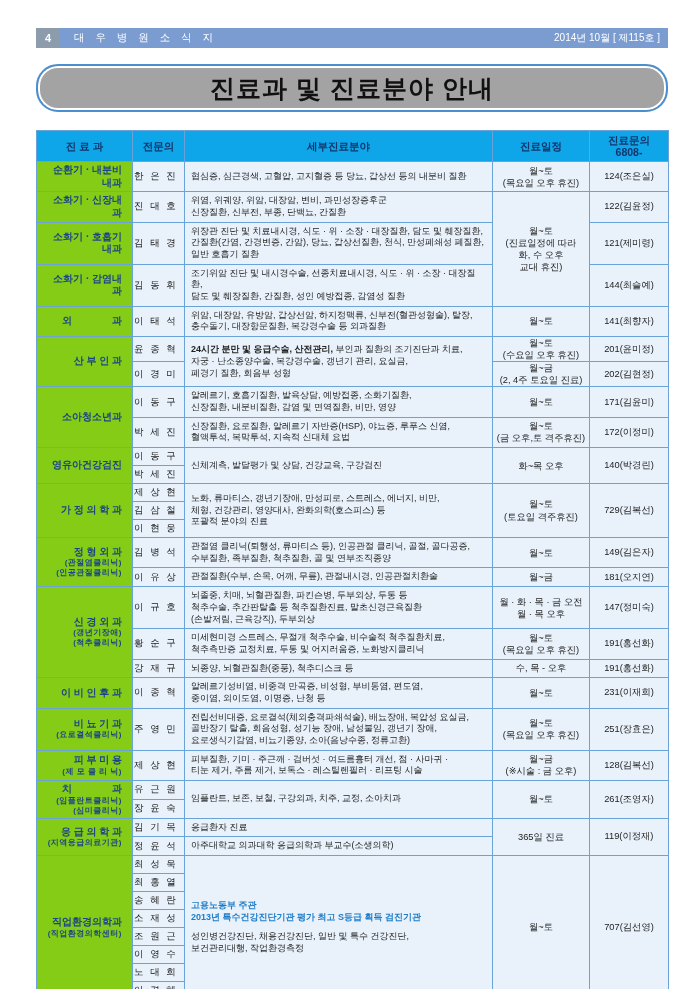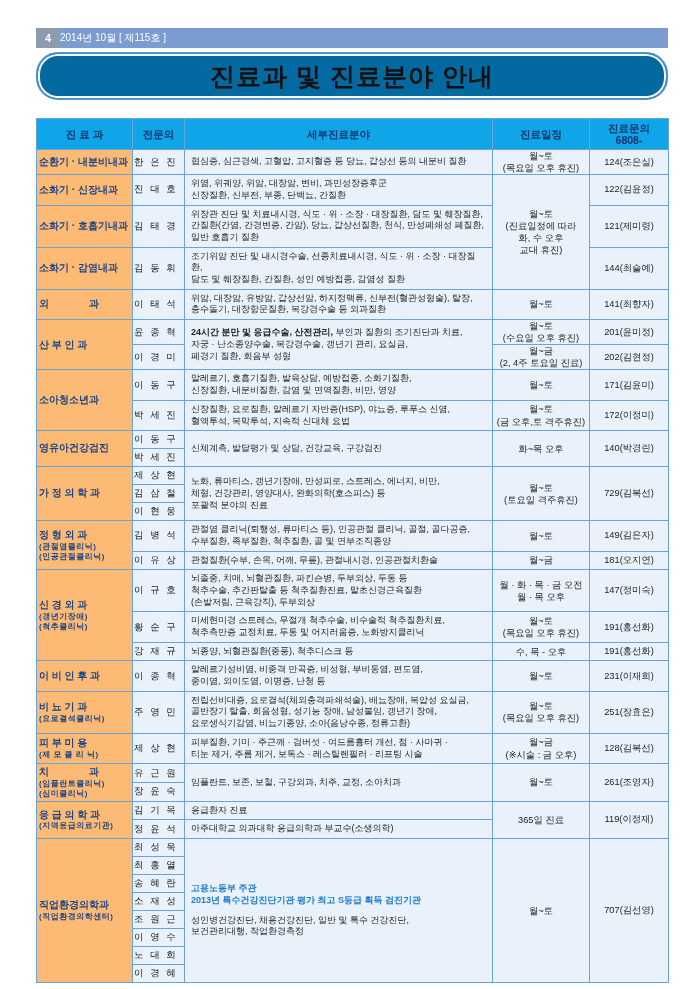--- a/index.html
+++ b/index.html
@@ -6,47 +6,48 @@
   .page{position:relative;width:700px;height:989px;background:#ffffff;margin:0 auto;
         font-family:"Liberation Sans","DejaVu Sans",sans-serif;color:#222;overflow:hidden;}
   .content{width:632px;margin-left:36px;}
   
   .topbar{display:flex;align-items:center;height:20px;background:#7b9cd1;margin-top:28px;}
   .pagenum{background:#8d9cad;color:#fff;font-size:11px;font-weight:bold;
            width:24px;height:20px;display:flex;align-items:center;justify-content:center;}
   .newsletter{color:#fff;font-size:10.5px;letter-spacing:4px;margin-left:14px;flex:1;}
   .issue{color:#fff;font-size:10px;margin-right:8px;}
   
-  .titlebox{margin-top:4px;height:44px;background:#0369a1;border:2px solid #4a90d0;border-radius:22px;
+  .titlebox{margin-top:16px;height:44px;background:#a3a3a3;border:2px solid #4a90d0;border-radius:22px;
             box-shadow:inset 0 0 0 2px #ffffff;display:flex;align-items:center;justify-content:center;}
   .titlebox h1{margin:0;font-size:25px;letter-spacing:1px;color:#111;}
   
   table.clinic{border-collapse:collapse;width:632px;margin-top:18px;table-layout:fixed;}
   table.clinic td,table.clinic th{border:1px solid #69a3d9;vertical-align:middle;}
   table.clinic{border:1.5px solid #4a90d0;}
   th{background:#0ea5e9;color:#13366b;font-size:10.5px;padding:3px 2px;white-space:pre-line;line-height:1.15;}
-  td.dept{background:#fdba74;color:#1c4587;font-weight:bold;font-size:10px;text-align:left;
-          padding:2px 2px;line-height:1.25;}
+  td.dept{background:#84cc16;color:#1c4587;font-weight:bold;font-size:10px;text-align:right;
+          padding:2px 10px;line-height:1.25;}
   td.dept .sub{display:block;font-size:8px;font-weight:bold;letter-spacing:0.5px;}
   td.doc{background:#e9f2fb;font-size:9.5px;text-align:left;letter-spacing:2px;padding:2px 1px;color:#222;}
   td.det{background:#e9f2fb;font-size:9px;line-height:1.3;padding:3px 6px;color:#222;}
   td.sch{background:#e9f2fb;font-size:9.3px;text-align:center;padding:0 2px;line-height:1.3;color:#222;}
   td.tel{background:#e9f2fb;font-size:9.3px;text-align:center;padding:2px 1px;color:#222;}
   .preline{white-space:pre-line;}
   .b{font-weight:bold;}
   .blue{color:#1e7cc8;font-weight:bold;}
 </style>
 </head>
 <body>
 
 <div class="page">
   <div class="content">
 
     <div class="topbar">
       <div class="pagenum">4</div>
+      <div class="newsletter">대 우 병 원 소 식 지</div>
       <div class="issue">2014년 10월 [ 제115호 ]</div>
     </div>
 
     <div class="titlebox">
       <h1>진료과 및 진료분야 안내</h1>
     </div>
 
     <table class="clinic">
       <colgroup>
         <col style="width:96px">

